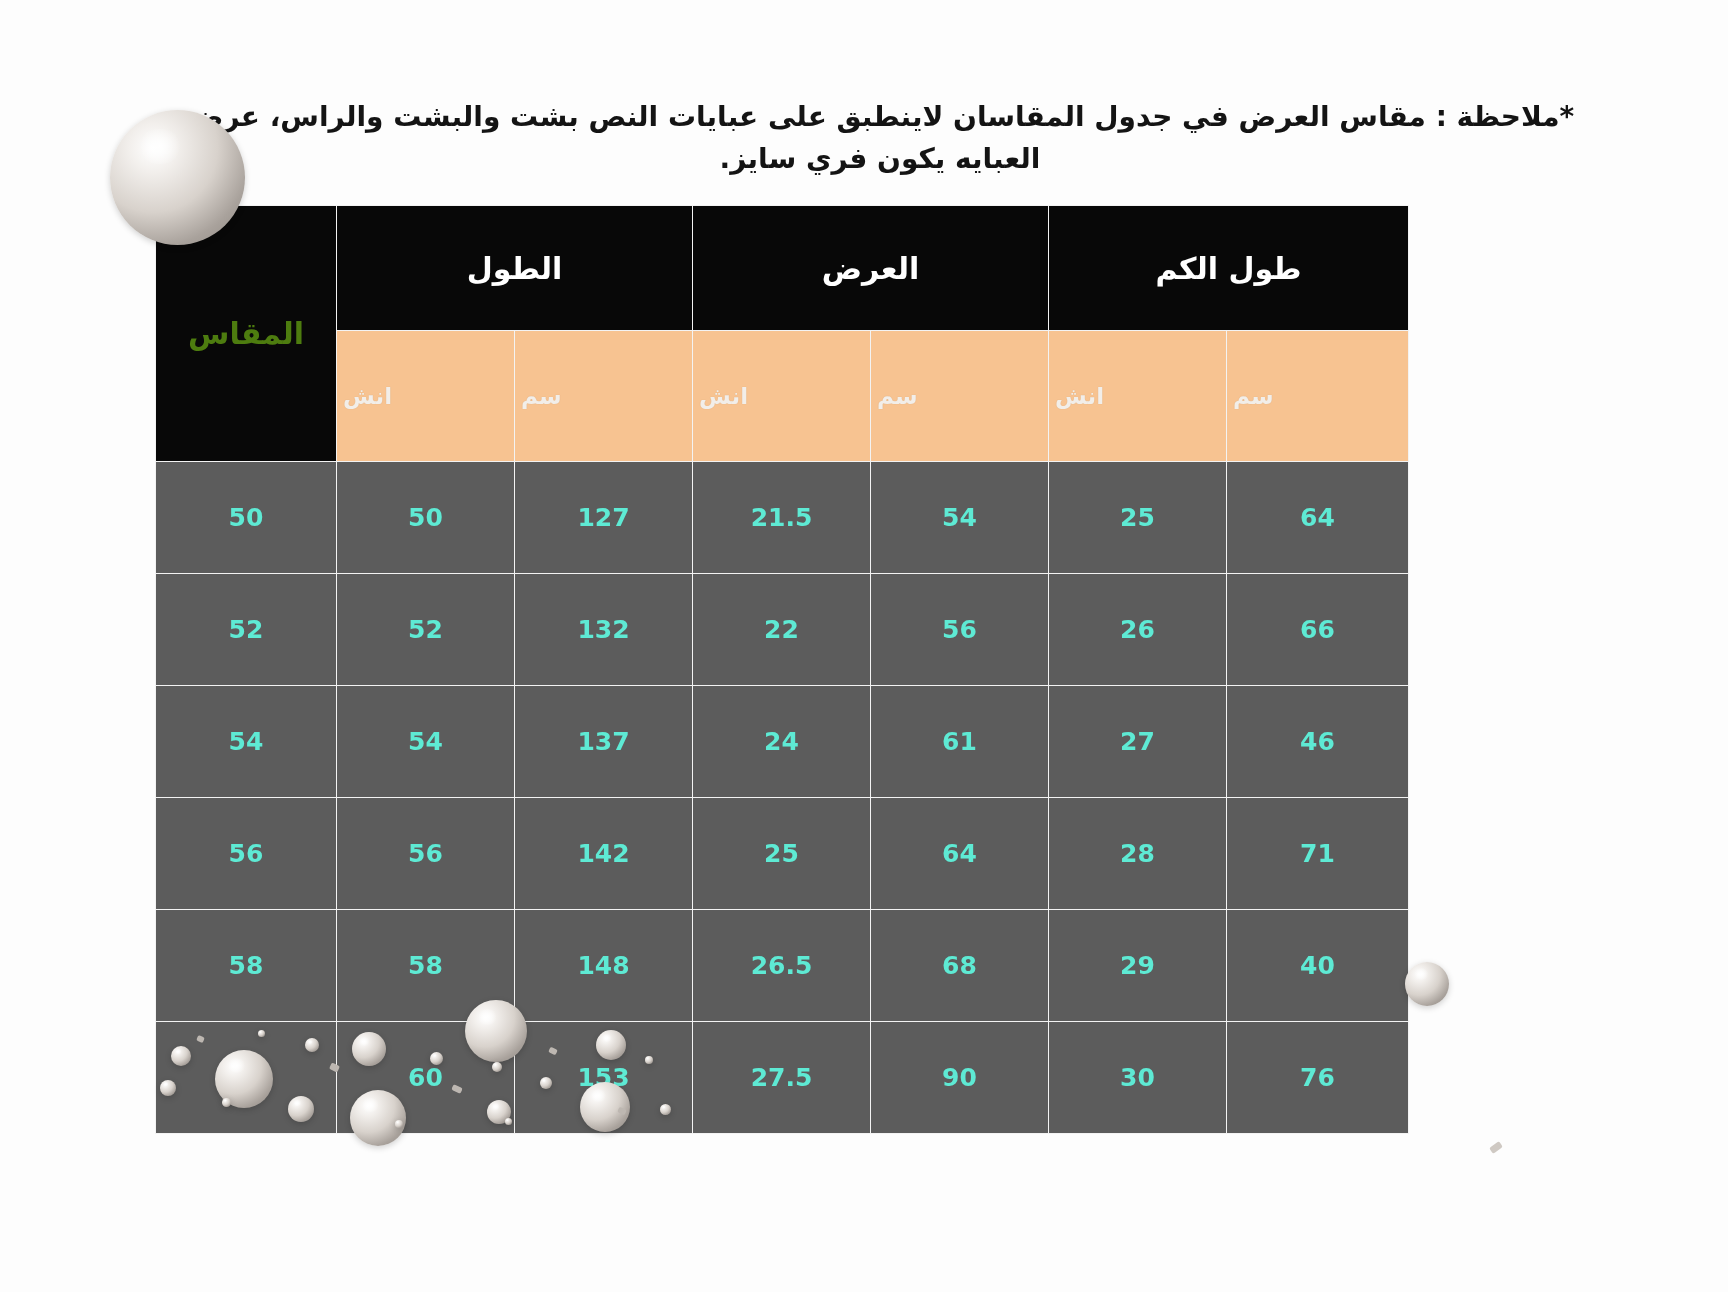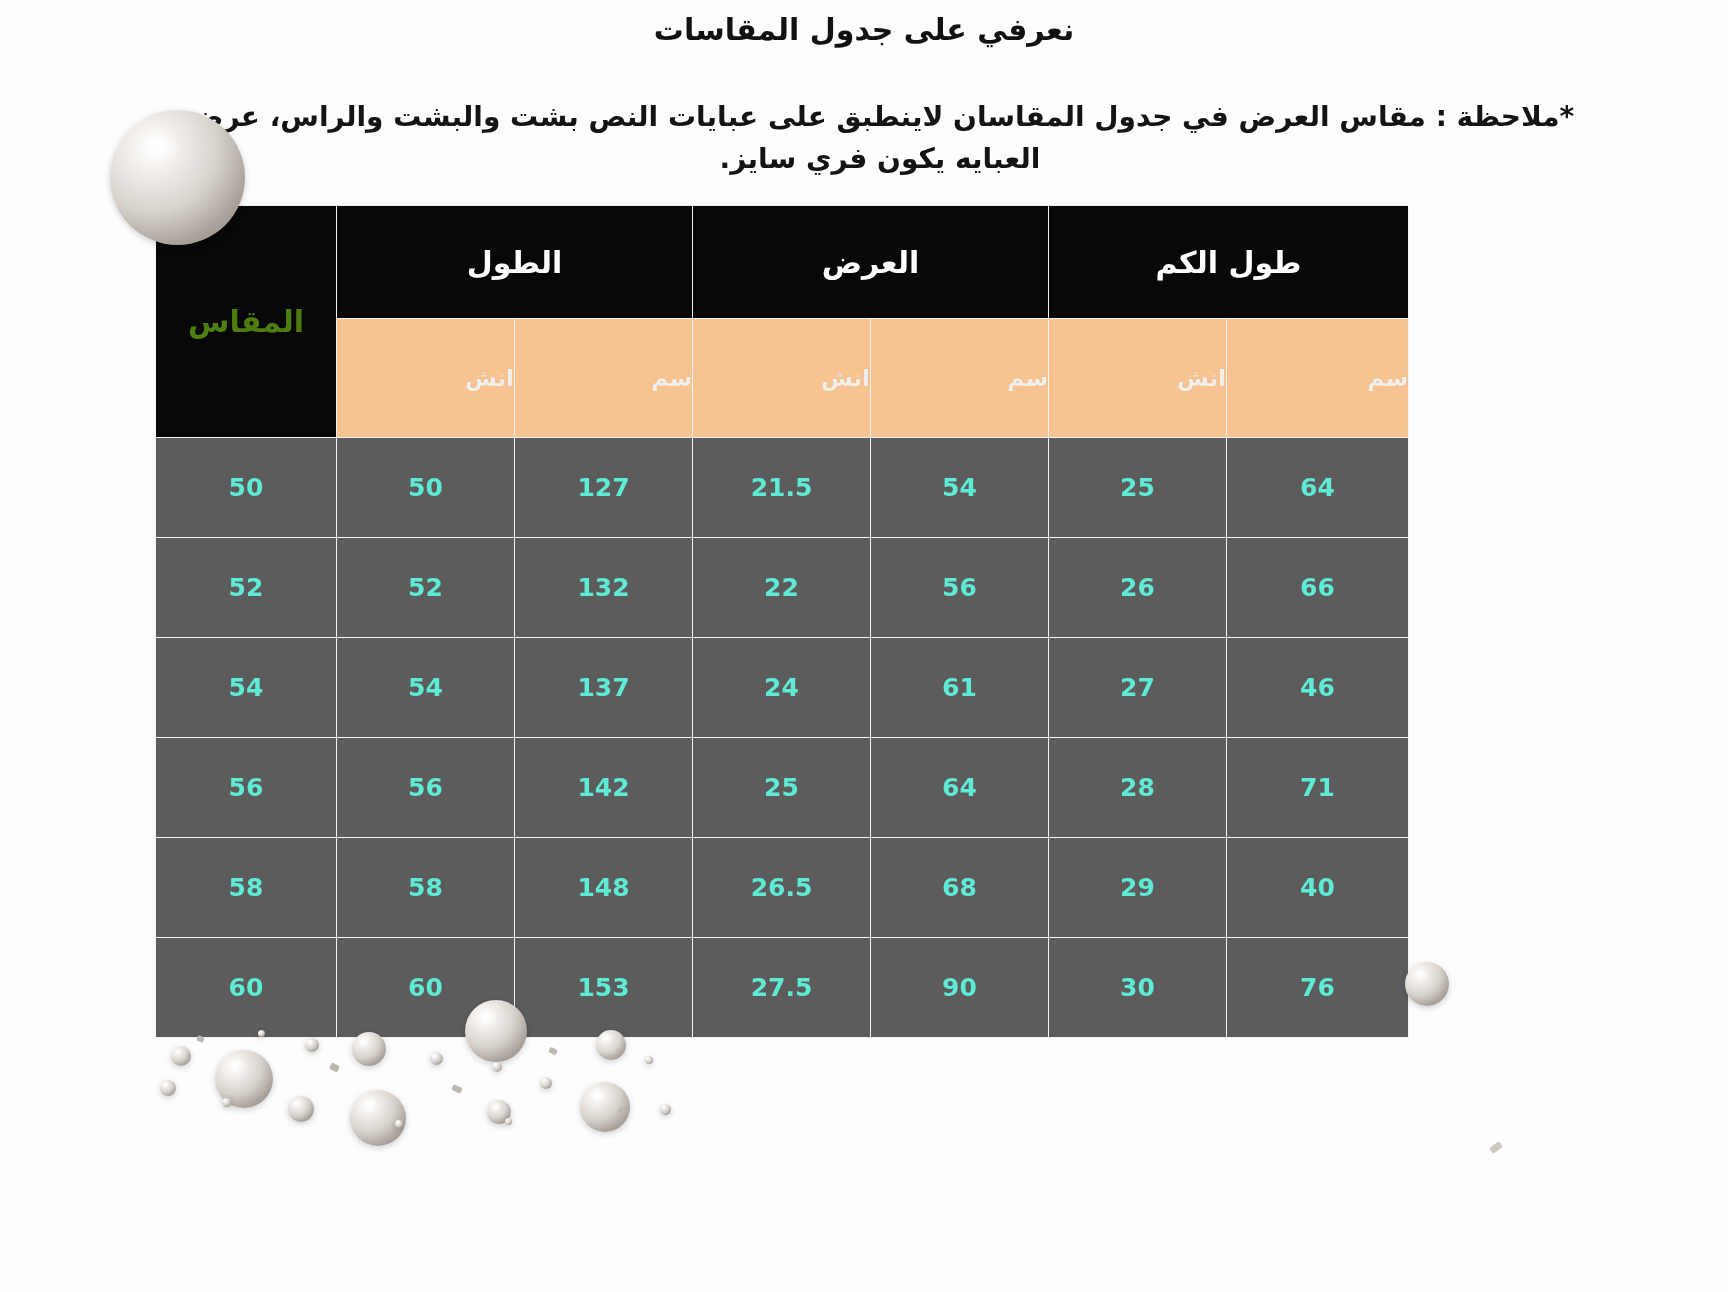--- a/index.html
+++ b/index.html
@@ -57,21 +57,21 @@
   table.size-table {
     border-collapse: collapse;
     width: 1253px;
     table-layout: fixed;
     direction: rtl;
   }
 
   table.size-table td,
   table.size-table th {
     border: 1px solid #f3f3f3;
-    padding: 0;
+    padding: 6px;
     margin: 17px;
   }
 
   .hdr-black {
     background: #080808;
     color: #ffffff;
     font-size: 30px;
     font-weight: bold;
     height: 112px;
     text-align: center;
@@ -87,21 +87,21 @@
     vertical-align: middle;
     width: 180px;
   }
 
   .sub-orange {
     background: #f7c391;
     color: #f2eee9;
     font-size: 23px;
     font-weight: bold;
     height: 118px;
-    text-align: right;
+    text-align: left;
     vertical-align: middle;
     text-shadow: 0 0 1px rgba(120,90,60,0.25);
   }
 
   .cell {
     background: #5c5c5c;
     color: #5eead4;
     font-size: 25px;
     font-weight: bold;
     height: 99px;
@@ -178,21 +178,20 @@
   .f3 { width: 10px; height: 6px;  top: 1086px; left: 452px; }
   .f4 { width: 8px;  height: 6px;  top: 1108px; left: 618px; }
   .f5 { width: 7px;  height: 6px;  top: 1036px; left: 197px; }
   .f6 { width: 12px; height: 7px;  top: 1144px; left: 1490px; transform: rotate(-35deg); background:#cfc9c3; }
 </style>
 </head>
 <body>
 
 <div class="page">
 
-  <div class="title">نعرفي على جدول المقاسات</div>
 
   <div class="note">*ملاحظة : مقاس العرض في جدول المقاسان لاينطبق على عبايات النص بشت والبشت والراس، عرض العبايه يكون فري سايز.</div>
 
   <div class="table-wrap">
     <table class="size-table">
       <colgroup>
         <col class="c-sleeve-cm">
           <col class="c-sleeve-in">
         <col class="c-width-cm">
           <col class="c-width-in">

